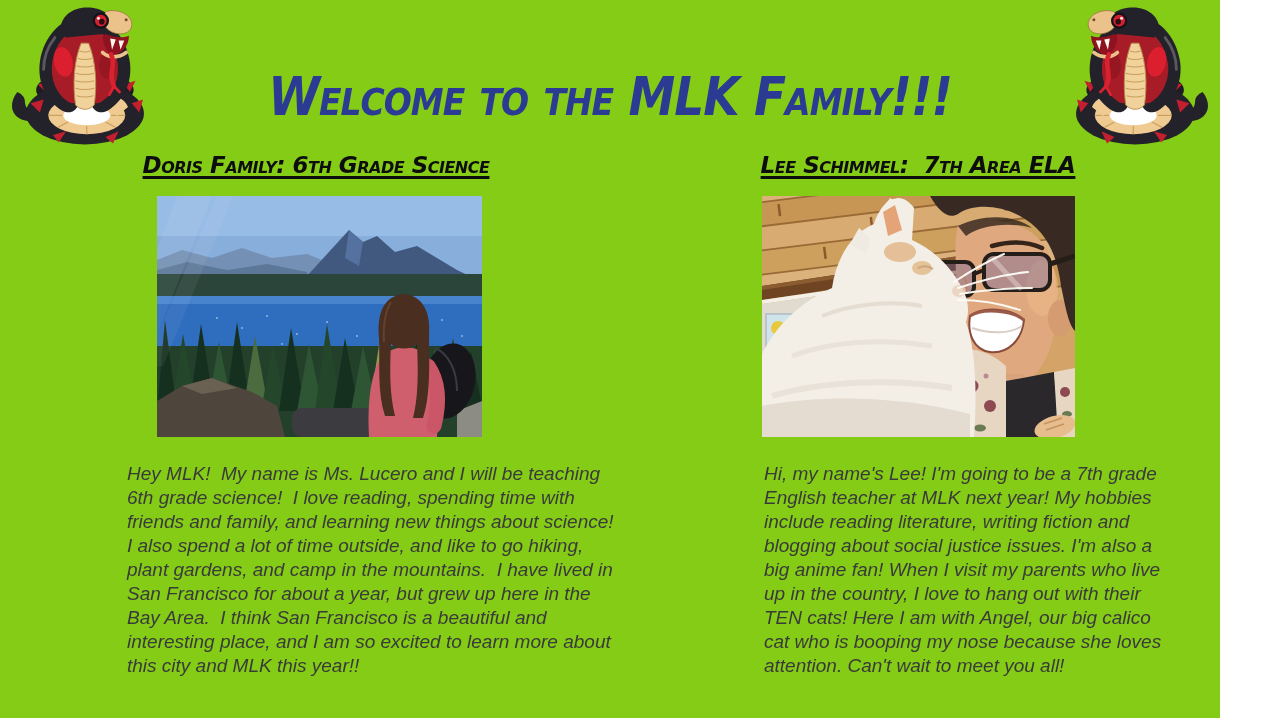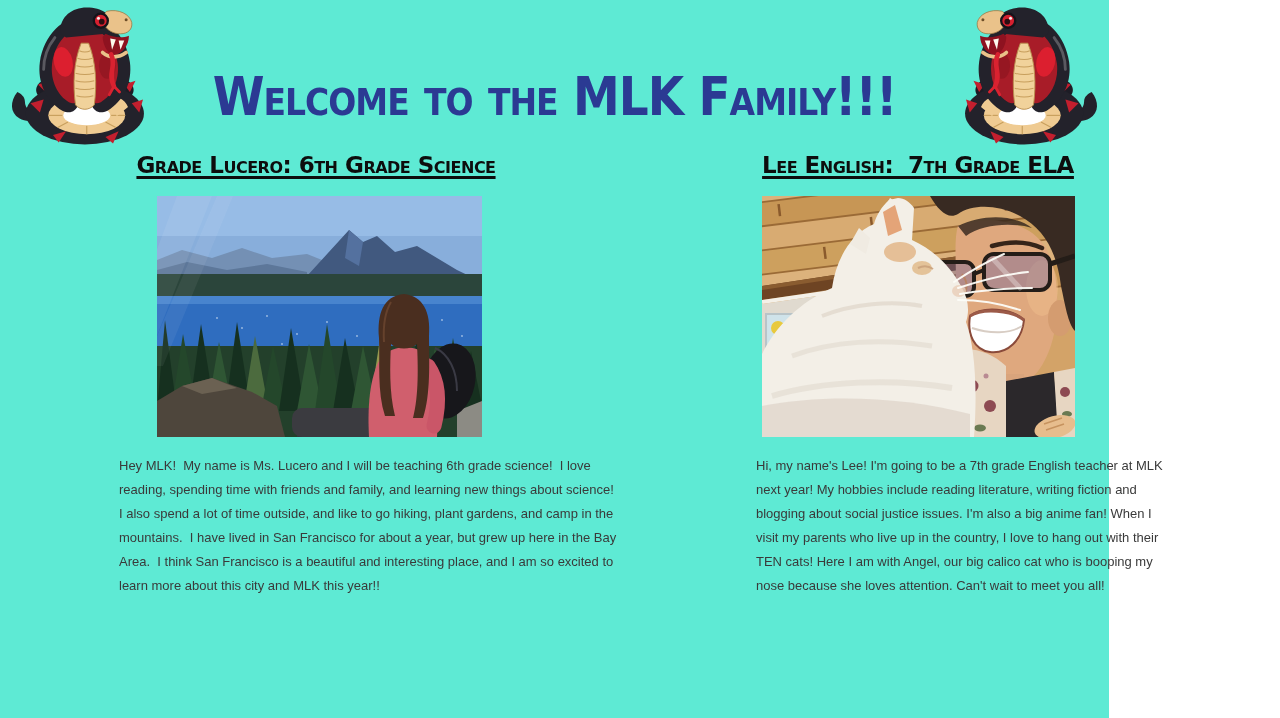--- a/index.html
+++ b/index.html
@@ -1,17 +1,17 @@
 <!DOCTYPE html>
 <html><head>
 <meta charset="utf-8">
 <style>
   html,body{margin:0;padding:0;background:#ffffff;}
   body{width:1280px;height:718px;overflow:hidden;font-family:"Liberation Sans",sans-serif;}
-  .slide{position:relative;width:1109px;height:718px;background:#5eead4;}
+  .slide{position:relative;width:1220px;height:718px;background:#84cc16;font-style:italic;}
 
   .mascot{position:absolute;top:4px;width:150px;height:144px;}
   .mascot-left{left:8px;}
   .mascot-right{right:8px;}
   .mascot-right svg{transform:scaleX(-1);}
   .mascot svg{width:100%;height:100%;display:block;}
 
   .title{
     position:absolute;left:0;right:0;top:64px;margin:0;
     text-align:center;
@@ -42,22 +42,22 @@
   }
   .heading-left{left:66px;width:500px;}
   .heading-right{left:718px;width:400px;}
 
   .photo{position:absolute;top:196px;overflow:hidden;}
   .photo-left{left:157px;width:325px;height:241px;}
   .photo-right{left:762px;width:313px;height:241px;}
   .photo svg{display:block;width:100%;height:100%;}
 
   .bio{
-    position:absolute;top:450px;margin:4px;
-    font-size:13px;line-height:24px;color:#3a3a3a;
+    position:absolute;top:450px;margin:12px;
+    font-size:19px;line-height:24px;color:#3a3a3a;
     white-space:pre-wrap;
   }
   .bio-left{left:115px;width:500px;}
   .bio-right{left:752px;width:410px;}
 </style>
 </head>
 <body>
 
 <div class="slide">
 
@@ -171,21 +171,21 @@
       <path d="M109,35 L115,36 L111,47 Z" fill="#fcf9ee"></path>
       <path d="M118,37 L124,37 L120,47 Z" fill="#fcf9ee"></path>
       <path d="M101,50 C108,56 118,56 126,50" stroke="#eac28a" stroke-width="4" fill="none" stroke-linecap="round"></path>
       <path d="M110,52 C116,64 106,72 113,86" stroke="#d92230" stroke-width="5" fill="none" stroke-linecap="round"></path>
       <path d="M113,86 L108,95 M113,86 L119,92" stroke="#d92230" stroke-width="3" fill="none" stroke-linecap="round"></path>
     </svg>
   </div>
 
   <h1 class="title">Welcome to the MLK Family!!!</h1>
 
-  <h2 class="heading heading-left">Grade Lucero: 6th Grade Science</h2>
+  <h2 class="heading heading-left">Doris Family: 6th Grade Science</h2>
 
   <div class="photo photo-left">
     <svg viewBox="0 0 325 241" preserveAspectRatio="none" role="img" aria-label="teacher sitting on a rock in front of a blue mountain lake with pine trees">
 
       <rect x="0" y="0" width="325" height="100" fill="#88aedb"></rect>
       <rect x="0" y="0" width="325" height="40" fill="#97bce6"></rect>
 
       <polygon points="0,64 25,54 55,62 85,52 115,62 150,58 170,66 170,100 0,100" fill="#7490b4"></polygon>
       <polygon points="0,74 30,66 70,74 110,68 150,76 150,100 0,100" fill="#5d7799"></polygon>
 
@@ -255,21 +255,21 @@
       <path d="M247,98 C226,100 220,118 222,142 C223,166 220,196 228,220 L238,220 C232,196 233,168 234,148 C240,154 254,154 260,148 C261,168 262,200 256,222 L266,222 C274,198 272,166 272,140 C274,116 266,100 247,98 Z" fill="#4a2e1f"></path>
       <path d="M234,106 C228,116 226,130 227,146" stroke="#6b4630" stroke-width="2" fill="none" opacity="0.8"></path>
 
       <polygon points="20,0 55,0 -40,241 -70,241" fill="#ffffff" opacity="0.07"></polygon>
       <polygon points="60,0 76,0 6,170 0,170 0,140" fill="#ffffff" opacity="0.06"></polygon>
     </svg>
   </div>
 
   <p class="bio bio-left">Hey MLK!  My name is Ms. Lucero and I will be teaching 6th grade science!  I love reading, spending time with friends and family, and learning new things about science!  I also spend a lot of time outside, and like to go hiking, plant gardens, and camp in the mountains.  I have lived in San Francisco for about a year, but grew up here in the Bay Area.  I think San Francisco is a beautiful and interesting place, and I am so excited to learn more about this city and MLK this year!!</p>
 
-  <h2 class="heading heading-right">Lee English:  7th Grade ELA</h2>
+  <h2 class="heading heading-right">Lee Schimmel:  7th Area ELA</h2>
 
   <div class="photo photo-right">
     <svg viewBox="0 0 313 241" preserveAspectRatio="none" role="img" aria-label="teacher with glasses smiling while a big white cat boops their nose under a wood ceiling">
       <defs>
         <clipPath id="jacketClip">
             <path d="M138,241 C140,205 152,175 178,160 C200,148 225,152 244,170 L244,241 Z"></path>
           </clipPath>
       </defs>
 
       <rect x="0" y="0" width="313" height="241" fill="#d3a368"></rect>

